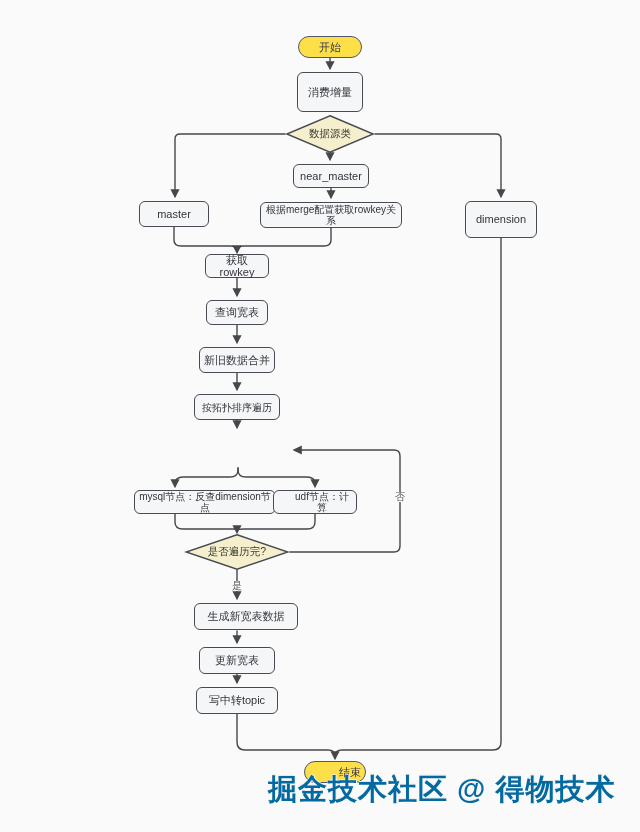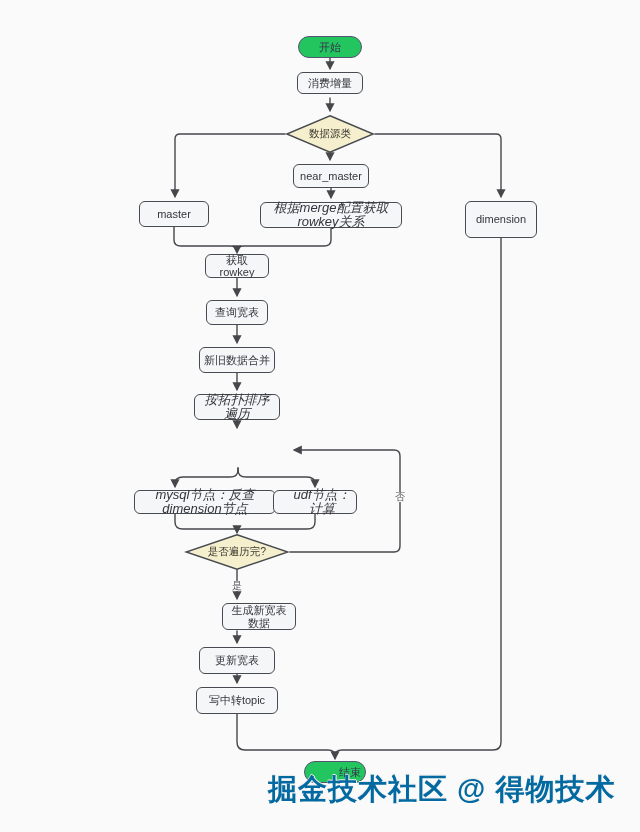--- a/index.html
+++ b/index.html
@@ -15,27 +15,27 @@
     position:absolute;box-sizing:border-box;
     display:flex;align-items:center;justify-content:center;
     text-align:center;font-size:11px;color:#33353b;line-height:1.1;
     padding:2px 4px;
   }
   .process{
     background:#f5f6f8;border:1.4px solid #474a50;border-radius:6px;
     box-shadow:0 0 0 0.5px rgba(255,255,255,.6) inset;
   }
   .terminal{
-    background:#22c55e;border:1.4px solid #565371;border-radius:12px;
+    background:#fde047;border:1.4px solid #565371;border-radius:12px;
     color:#38344e;
   }
   .diamond{background:transparent;border:none;padding:0;}
   .diamond svg{position:absolute;left:0;top:0;width:100%;height:100%;}
   .diamond .lbl{position:relative;z-index:1;font-size:10.5px;color:#3b3a33;text-align:right;}
-  .small-text{font-size:13px;font-style:italic;}
+  .small-text{font-size:10px;}
   .edge-label{
     position:absolute;transform:translate(-50%,-50%);
     font-size:10px;color:#55575c;background:#fafafa;padding:0 2px;line-height:1;
   }
   .watermark{
     position:absolute;left:268px;top:770px;width:368px;
     font-size:29px;font-weight:bold;letter-spacing:1px;white-space:nowrap;
     color:#0369a1;
     text-shadow:0 1px 0 #ffffff,1px 0 0 #f2f2f2,0 -1px 0 #e9e9e9;
   }
@@ -74,21 +74,21 @@
       <path d="M237 674 V682" marker-end="url(#arrow)"></path>
       <path d="M237 713 V742 Q237 750 245 750 H328 Q335 750 335 756 L335 758" marker-end="url(#arrow)"></path>
       <path d="M501 227 V742 Q501 750 493 750 H342 Q335 750 335 756"></path>
     </g>
   </svg>
 
   <div class="node terminal" style="left:298px;top:36px;width:64px;height:22px;">
     <span>开始</span>
   </div>
 
-  <div class="node process" style="left:297px;top:72px;width:66px;height:22px;">
+  <div class="node process" style="left:297px;top:72px;width:66px;height:40px;">
     <span>消费增量</span>
   </div>
 
   <div class="node diamond" style="left:285px;top:115px;width:90px;height:38px;">
     <svg viewBox="0 0 100 100" preserveAspectRatio="none">
       <polygon points="50,2 98,50 50,98 2,50" stroke="#474a50" stroke-width="1.4" vector-effect="non-scaling-stroke" fill="#f6efcd"></polygon>
     </svg>
     <span class="lbl">数据源类</span>
   </div>
 
@@ -133,21 +133,21 @@
     <span>udf节点：计算</span>
   </div>
 
   <div class="node diamond" style="left:184px;top:534px;width:106px;height:36px;">
     <svg viewBox="0 0 100 100" preserveAspectRatio="none">
       <polygon points="50,2 98,50 50,98 2,50" stroke="#474a50" stroke-width="1.4" vector-effect="non-scaling-stroke" fill="#f6efcd"></polygon>
     </svg>
     <span class="lbl">是否遍历完?</span>
   </div>
 
-  <div class="node process" style="left:194px;top:603px;width:74px;height:27px;margin-left:28px;">
+  <div class="node process" style="left:194px;top:603px;width:104px;height:27px;">
     <span>生成新宽表数据</span>
   </div>
 
   <div class="node process" style="left:199px;top:647px;width:76px;height:27px;">
     <span>更新宽表</span>
   </div>
 
   <div class="node process" style="left:196px;top:687px;width:82px;height:27px;">
     <span>写中转topic</span>
   </div>

